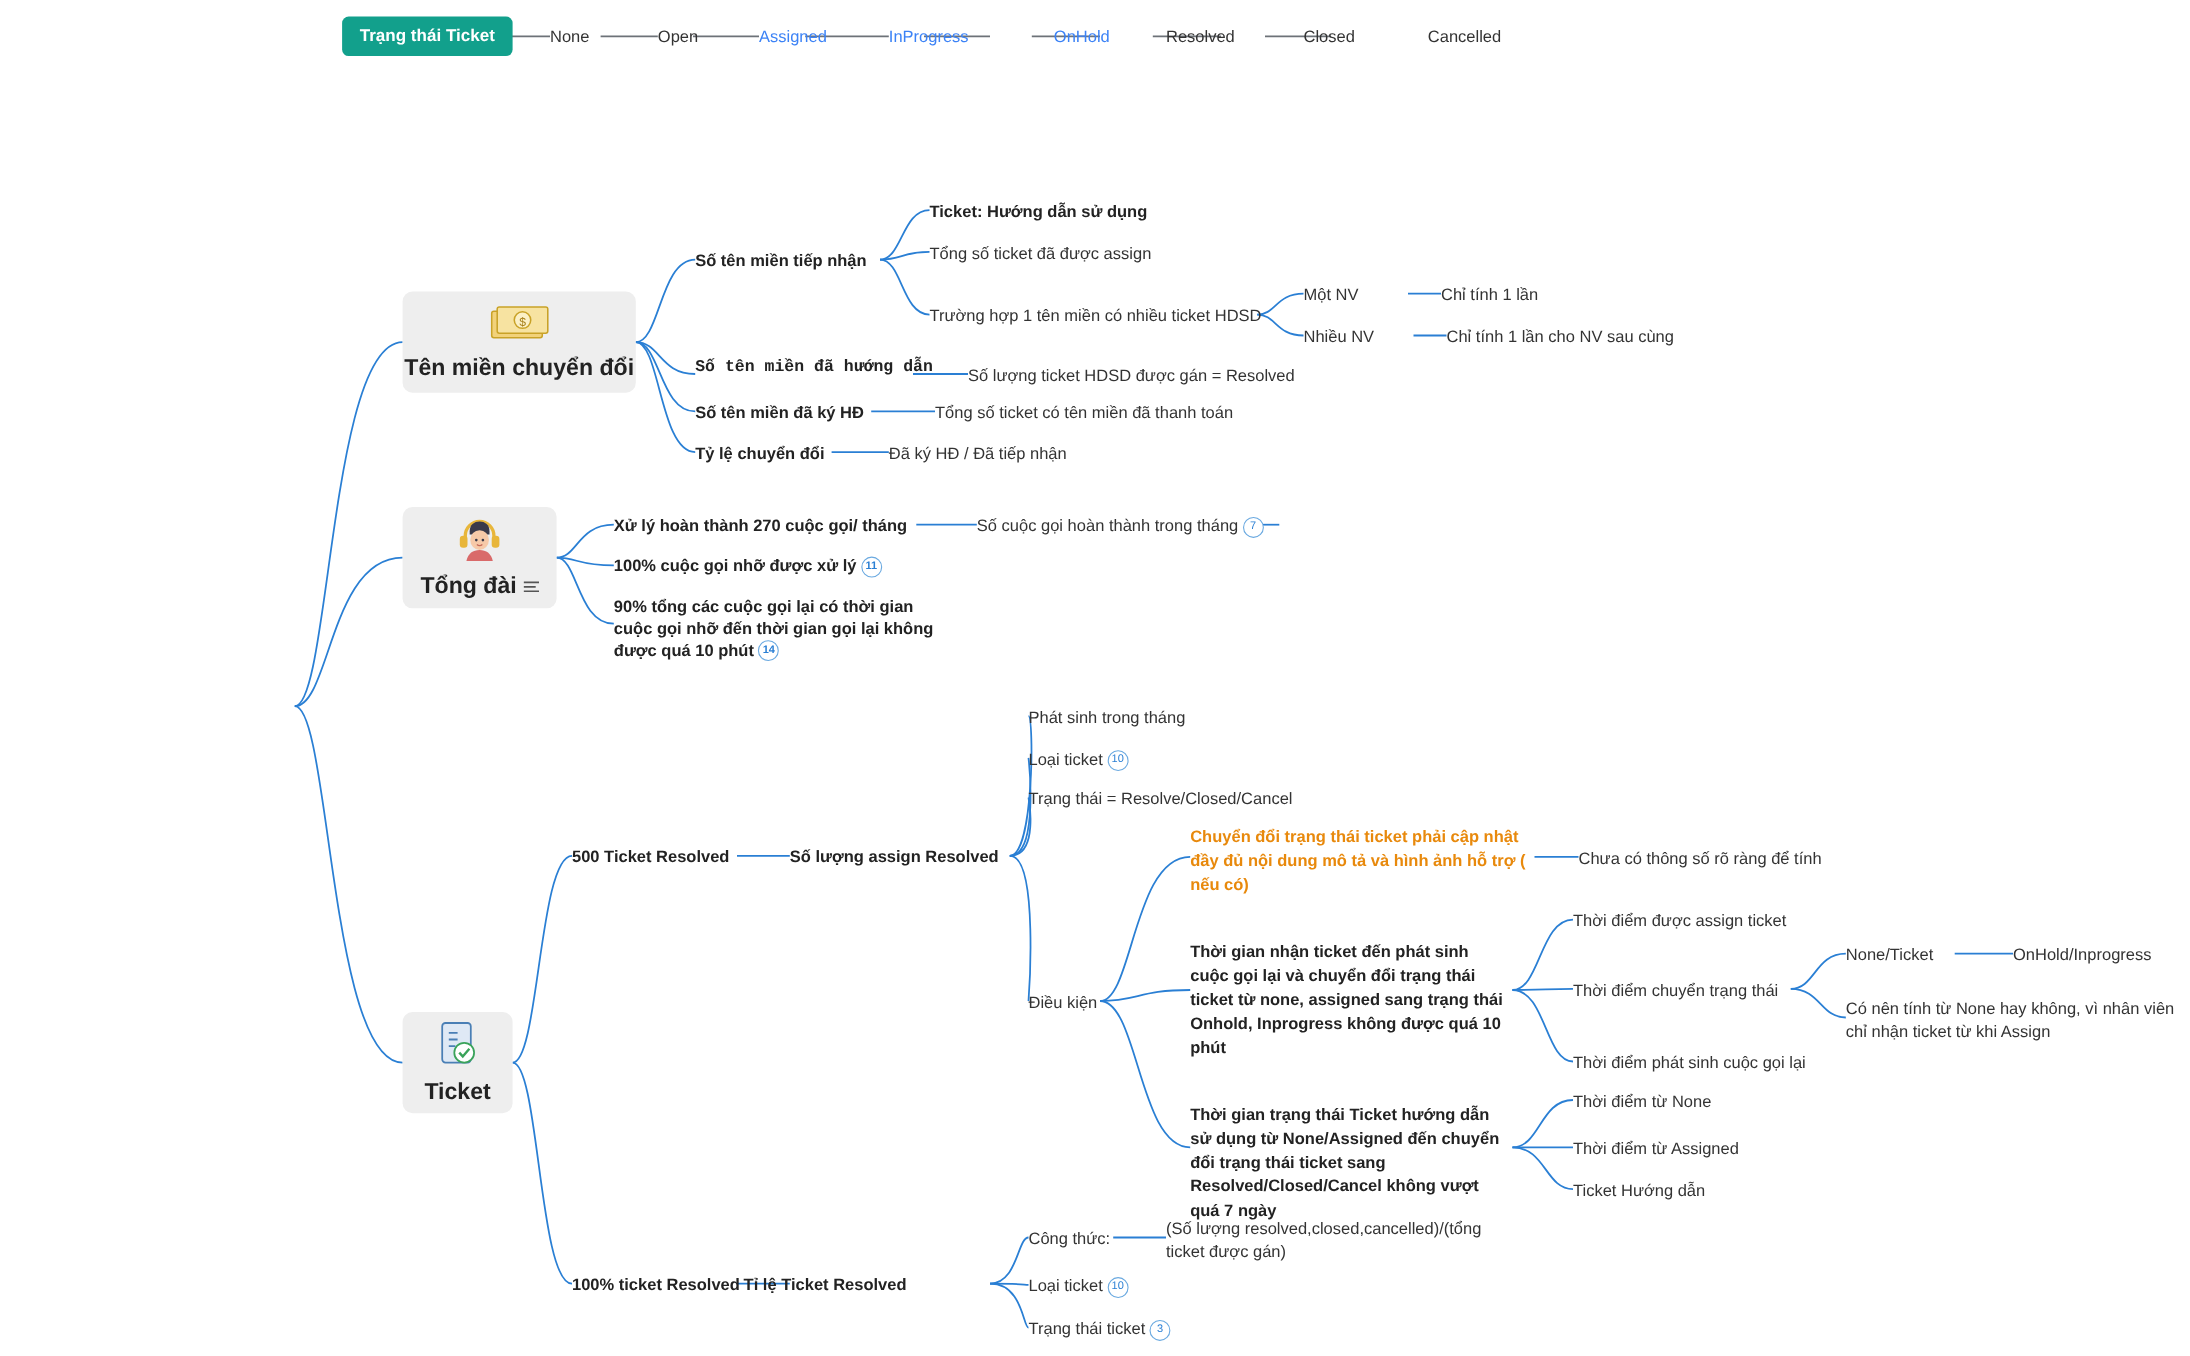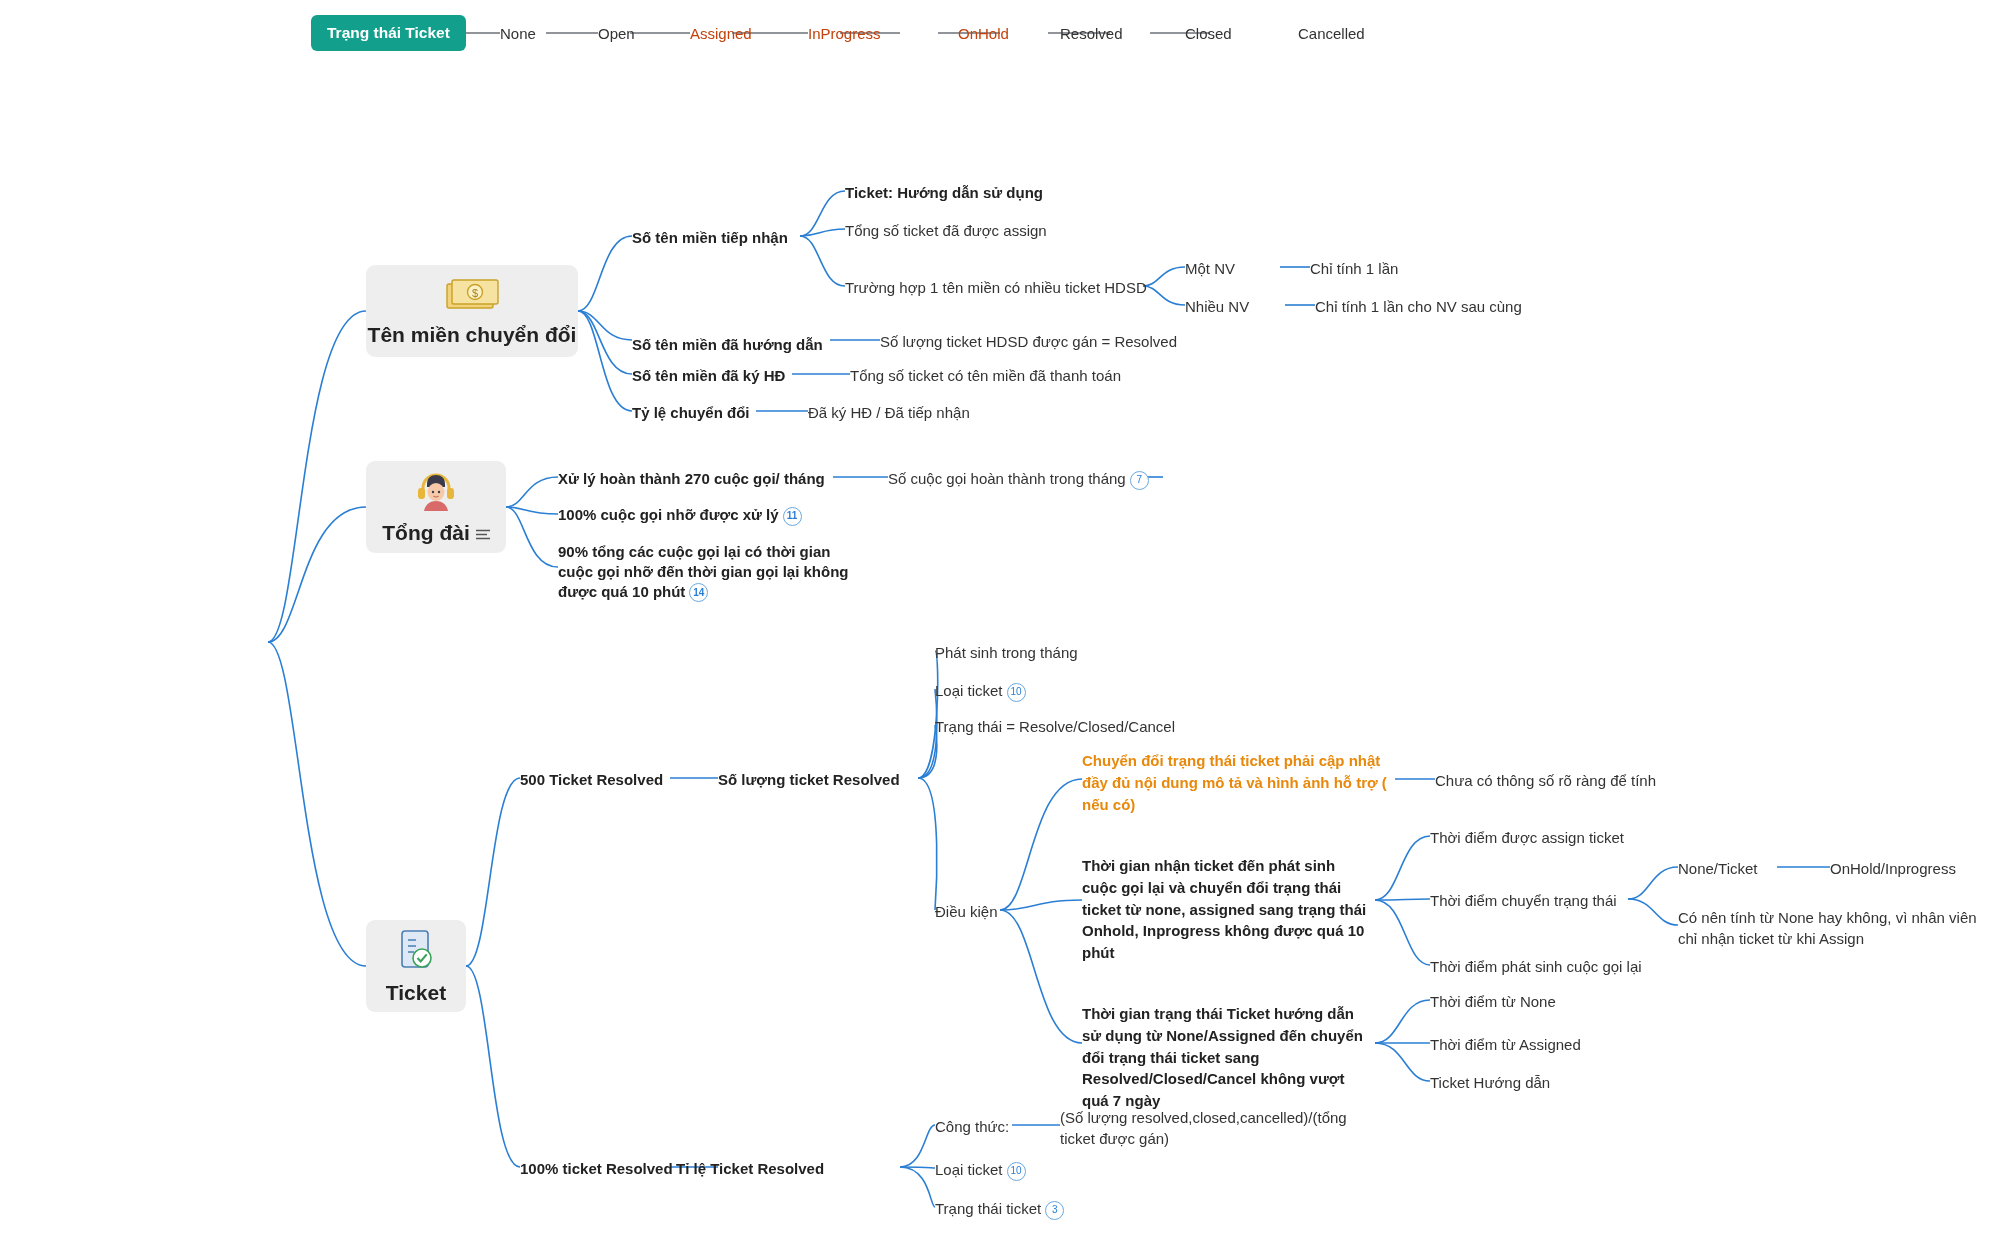--- a/index.html
+++ b/index.html
@@ -80,21 +80,21 @@
   
   .txt {
     font-size: 15px;
     line-height: 1.32;
     color: #333333;
     white-space: nowrap;
   }
   .txt.b { font-weight: bold; color: #222222; }
   .txt.wrap { white-space: normal; }
   .txt.orange { color: #e8890c; font-weight: bold; }
-  .txt.blue { color: #c2410c; }
+  .txt.blue { color: #3b82f6; }
 
   
   #pill-status {
     left: 311px; top: 15px;
     background: #12a08c;
     color: #ffffff;
     border-radius: 6px;
     padding: 9px 16px;
     font-size: 15.5px;
     font-weight: bold;
@@ -218,21 +218,21 @@
         <rect x="3" y="8" width="46" height="24" rx="2" fill="#f2d27a" stroke="#c9a227" stroke-width="1.4"></rect>
         <rect x="8" y="4" width="46" height="24" rx="2" fill="#f7e3a1" stroke="#c9a227" stroke-width="1.4"></rect>
         <circle cx="31" cy="16" r="7.5" fill="#fbf0c6" stroke="#c9a227" stroke-width="1.4"></circle>
         <text x="31" y="21" font-size="11" text-anchor="middle" fill="#a8801a" font-family="'Liberation Sans',sans-serif">$</text>
       </svg>
     </span>
     <span class="label">Tên miền chuyển đổi</span>
   </div>
 
   <div class="node txt b" style="left:632px; top:228px;text-align:center;">Số tên miền tiếp nhận</div>
-  <div class="node txt b" style="left:632px; top:335px;">Số tên miền đã hướng dẫn</div>
+  <div class="node txt b" style="left:632px; top:324px;font-family:Liberation Mono, monospace;">Số tên miền đã hướng dẫn</div>
   <div class="node txt b" style="left:632px; top:366px;">Số tên miền đã ký HĐ</div>
   <div class="node txt b" style="left:632px; top:403px;">Tỷ lệ chuyển đổi</div>
 
   <div class="node txt b" style="left:845px; top:183px;">Ticket: Hướng dẫn sử dụng</div>
   <div class="node txt" style="left:845px; top:221px;">Tổng số ticket đã được assign</div>
   <div class="node txt" style="left:845px; top:278px;">Trường hợp 1 tên miền có nhiều ticket HDSD</div>
 
   <div class="node txt" style="left:1185px; top:259px;">Một NV</div>
   <div class="node txt" style="left:1310px; top:259px;">Chỉ tính 1 lần</div>
   <div class="node txt" style="left:1185px; top:297px;">Nhiều NV</div>
@@ -285,21 +285,21 @@
         <rect x="6" y="3" width="26" height="36" rx="3" fill="#dfe9f5" stroke="#4a7fb5" stroke-width="1.6"></rect>
         <path d="M12 12h8M12 18h8M12 24h6" stroke="#4a7fb5" stroke-width="1.6"></path>
         <circle cx="26" cy="30" r="9" fill="#ffffff" stroke="#3aa35a" stroke-width="1.6"></circle>
         <path d="M21.5 30l3.2 3.4 6-7" fill="none" stroke="#3aa35a" stroke-width="2.2"></path>
       </svg>
     </span>
     <span class="label">Ticket</span>
   </div>
 
   <div class="node txt b" style="left:520px; top:770px;">500 Ticket Resolved</div>
-  <div class="node txt b" style="left:718px; top:770px;">Số lượng ticket Resolved</div>
+  <div class="node txt b" style="left:718px; top:770px;">Số lượng assign Resolved</div>
 
   <div class="node txt" style="left:935px; top:643px;">Phát sinh trong tháng</div>
   <div class="node txt" style="left:935px; top:681px;">
     <span>Loại ticket</span><span class="badge">10</span>
   </div>
   <div class="node txt" style="left:935px; top:717px;">Trạng thái = Resolve/Closed/Cancel</div>
   <div class="node txt" style="left:935px; top:902px;">Điều kiện</div>
 
   <div class="node txt orange wrap" style="left:1082px; top:750px; width:310px; line-height:1.45;">Chuyển đổi trạng thái ticket phải cập nhật đầy đủ nội dung mô tả và hình ảnh hỗ trợ ( nếu có)</div>
   <div class="node txt" style="left:1435px; top:771px;">Chưa có thông số rõ ràng để tính</div>

